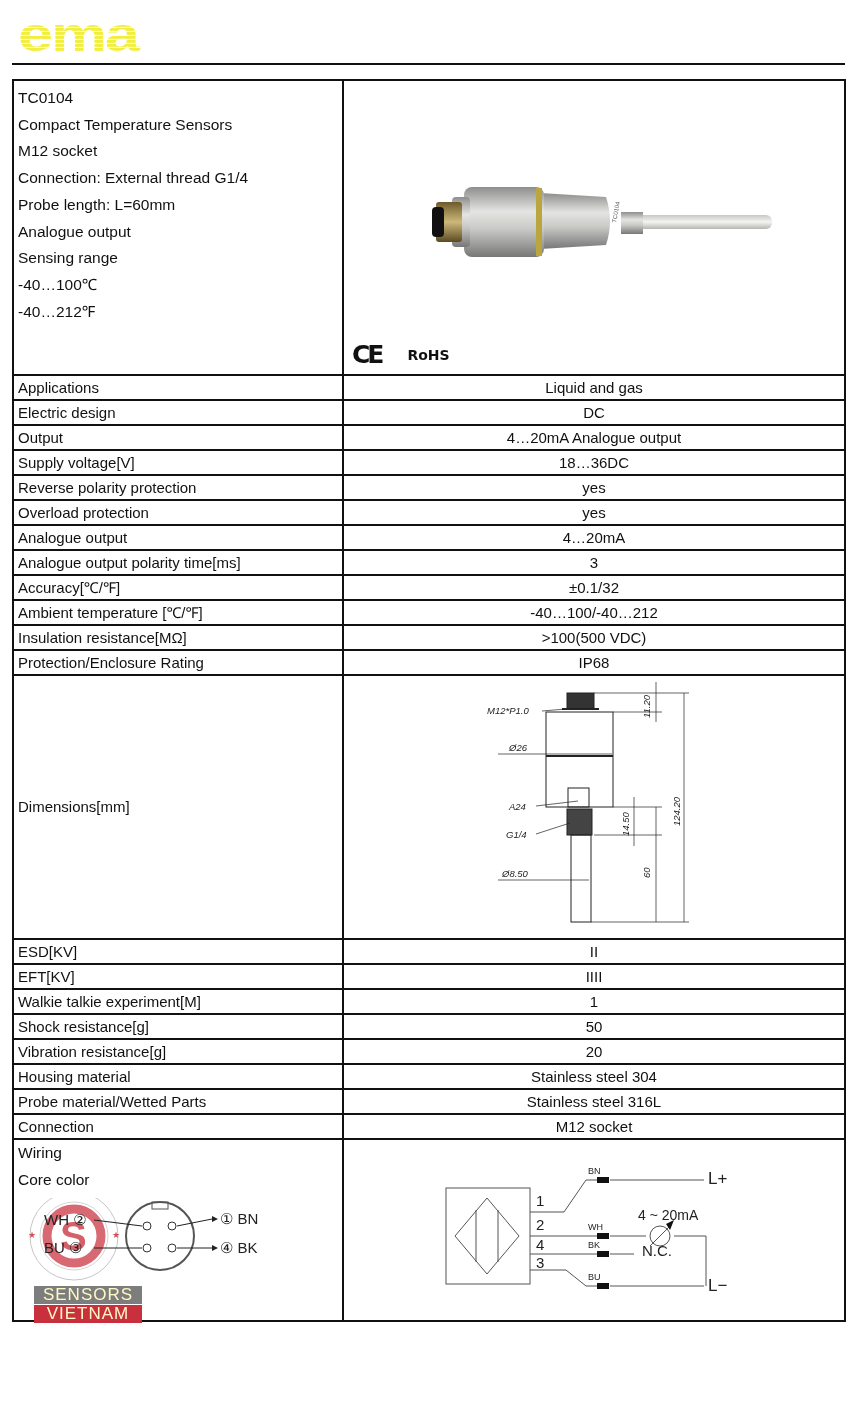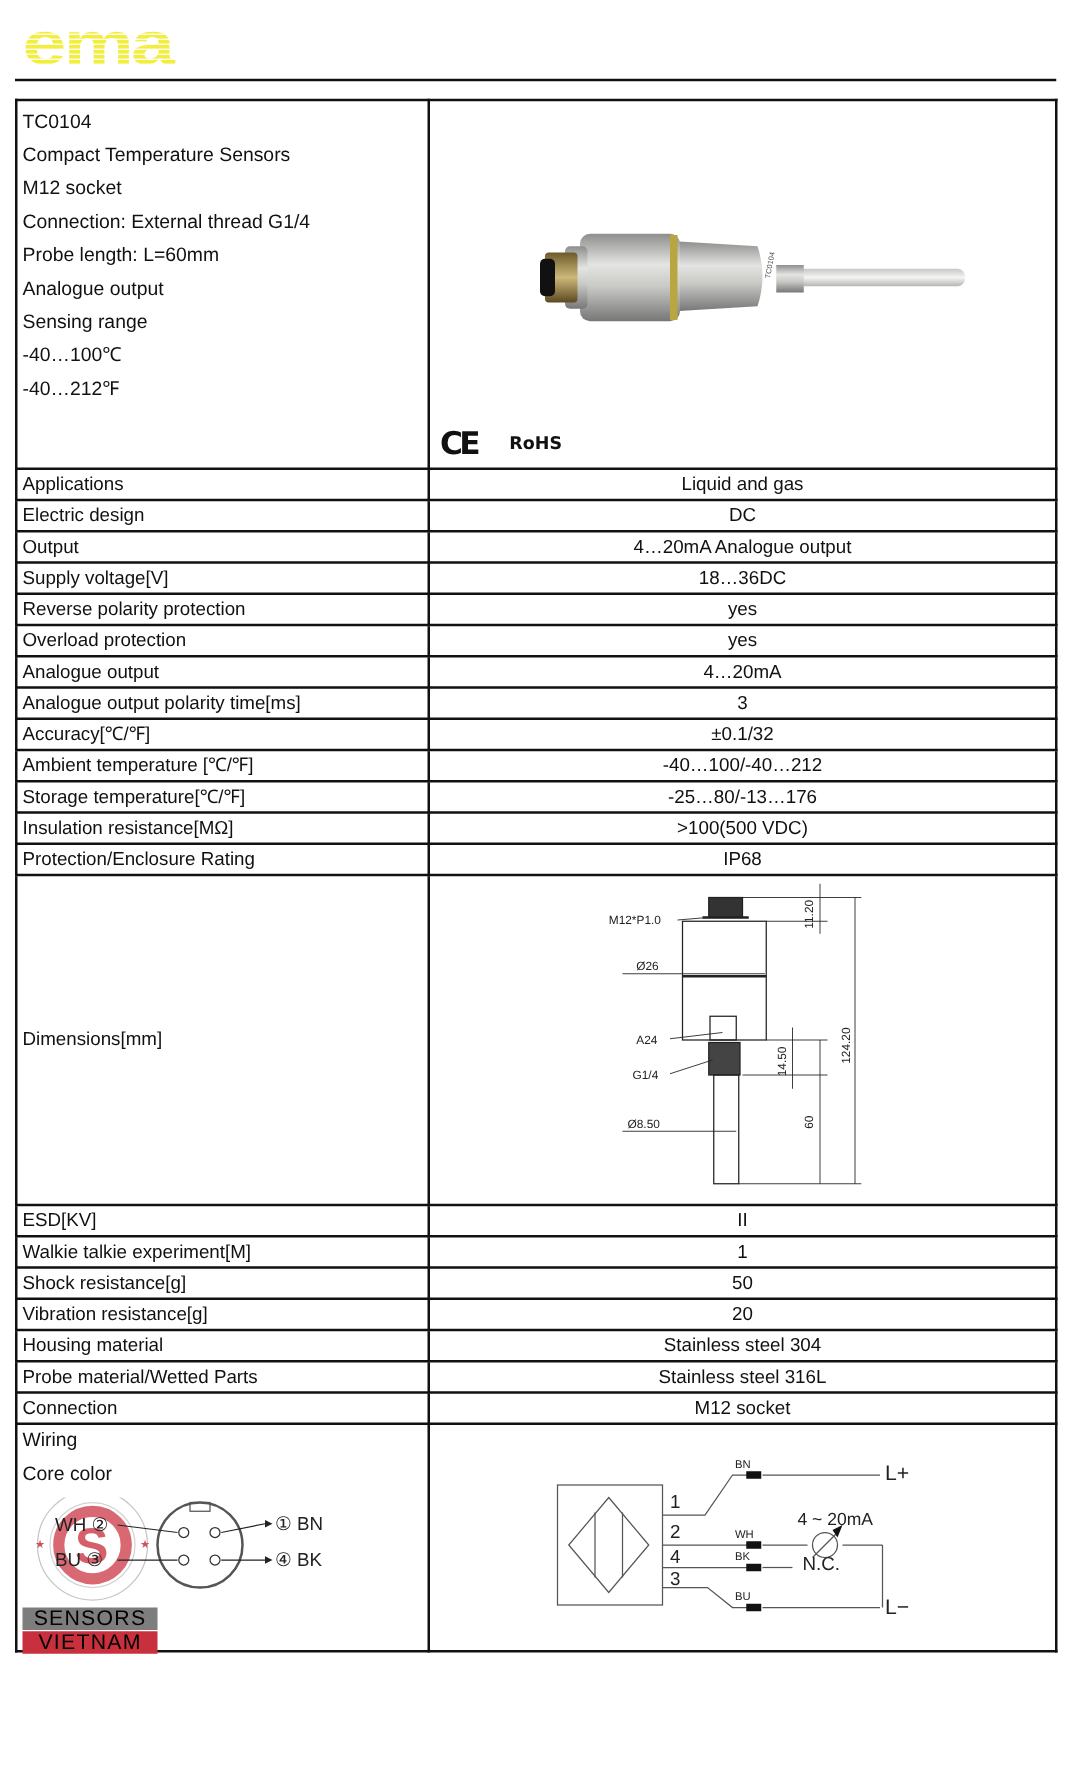--- a/index.html
+++ b/index.html
@@ -10,28 +10,28 @@
   table.spec { position:absolute; left:12px; top:79px; width:834px; border-collapse:collapse;
                table-layout:fixed; }
   table.spec td { border:2px solid #111; padding:0 4px; font-size:15px; line-height:18px;
                   height:23px; vertical-align:middle; }
   td.lbl { width:320px; text-align:left; }
   td.val { text-align:center;margin-left:19px; }
   .head-cell { height:289px !important; text-align:center; vertical-align:top !important; padding-top:4px !important; }
   .head-cell div { line-height:26.7px; font-size:15.5px; }
   .img-cell { position:relative; height:289px !important; padding:0 !important; }
   .dims-cell { height:262px !important;margin-left:17px; }
-  .dims-val { position:relative; padding:0 !important; }
+  .dims-val { position:relative; padding:0 !important;font-style:italic; }
   .wiring-cell { height:180px !important; vertical-align:top !important; position:relative; }
   .wiring-val { position:relative; padding:0 !important; }
   .certs { position:absolute; left:8px; bottom:10px; display:flex; align-items:center; gap:26px; }
   .ce { font-family:"DejaVu Sans", sans-serif; font-size:25px; font-weight:bold; letter-spacing:-3px; }
   .rohs { font-size:14px; font-weight:bold; font-family:"DejaVu Sans", sans-serif; }
   .wlabel { line-height:26.7px; font-size:15.5px; }
-  .sv-box { position:absolute; left:4px; width:108px; height:18px; color:#000000; font-size:17px;
+  .sv-box { position:absolute; left:20px; width:108px; height:18px; color:#fef9c3; font-size:17px;
             line-height:18px; text-align:center; letter-spacing:1px; }
 </style>
 </head>
 <body>
 
 <svg class="logo" viewBox="0 0 175 46">
   <defs>
     <pattern id="stripes" width="4" height="5" patternUnits="userSpaceOnUse">
       <rect width="4" height="3.6" fill="#f2ee3a"></rect>
     </pattern>
@@ -125,24 +125,20 @@
       </tr>
   <tr>
         <td class="lbl">Accuracy[℃/℉]</td>
         <td class="val">±0.1/32</td>
       </tr>
   <tr>
         <td class="lbl">Ambient temperature [℃/℉]</td>
         <td class="val">-40…100/-40…212</td>
       </tr>
   <tr>
-        <td class="lbl">Storage temperature[℃/℉]</td>
-        <td class="val">-25…80/-13…176</td>
-      </tr>
-  <tr>
         <td class="lbl">Insulation resistance[MΩ]</td>
         <td class="val">&gt;100(500 VDC)</td>
       </tr>
   <tr>
         <td class="lbl">Protection/Enclosure Rating</td>
         <td class="val">IP68</td>
       </tr>
 
   <tr>
     <td class="lbl dims-cell">Dimensions[mm]</td>
@@ -187,20 +183,24 @@
         </g>
       </svg>
     </td>
   </tr>
 
   <tr>
         <td class="lbl">ESD[KV]</td>
         <td class="val">II</td>
       </tr>
   <tr>
+        <td class="lbl">EFT[KV]</td>
+        <td class="val">IIII</td>
+      </tr>
+  <tr>
         <td class="lbl">Walkie talkie experiment[M]</td>
         <td class="val">1</td>
       </tr>
   <tr>
         <td class="lbl">Shock resistance[g]</td>
         <td class="val">50</td>
       </tr>
   <tr>
         <td class="lbl">Vibration resistance[g]</td>
         <td class="val">20</td>

